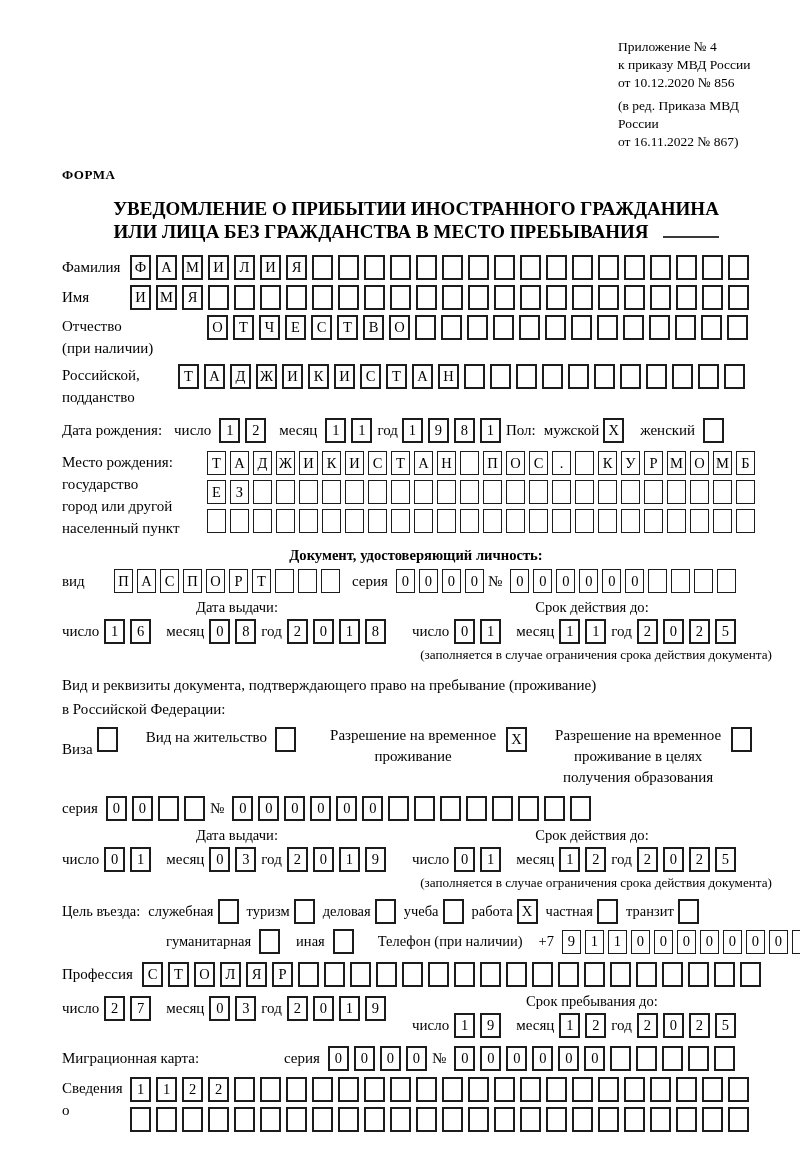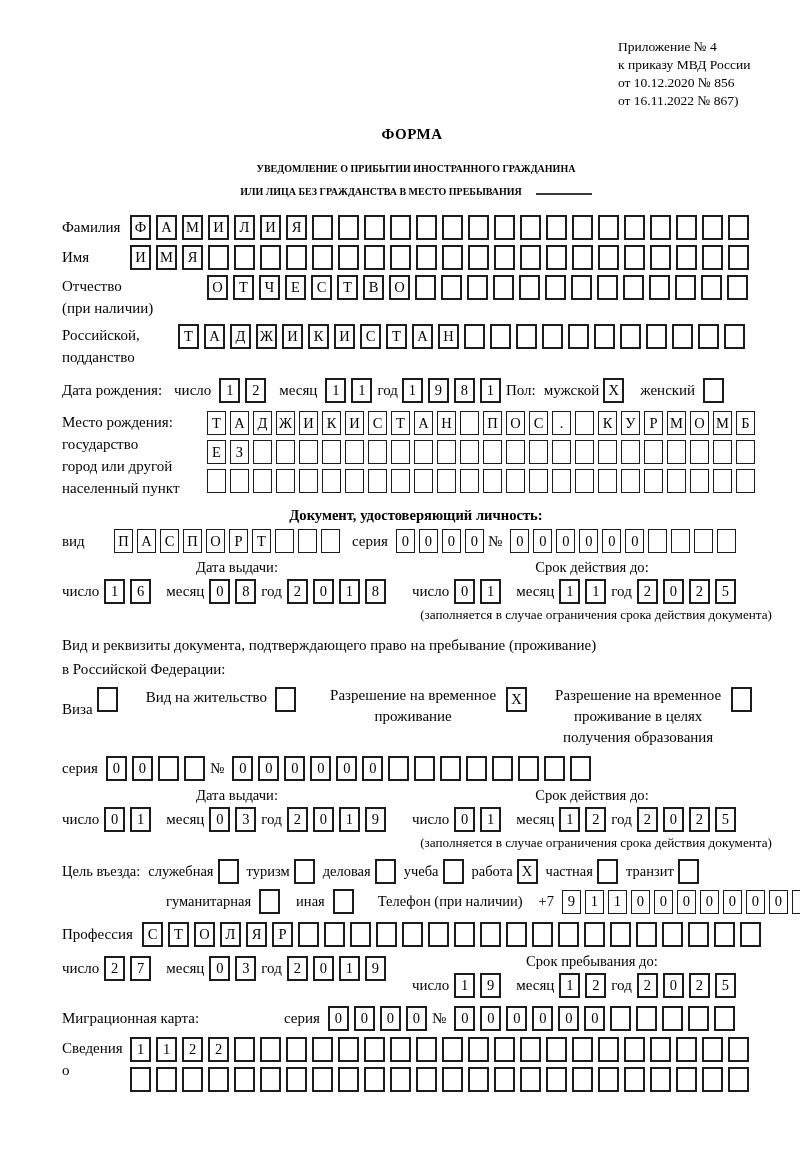--- a/index.html
+++ b/index.html
@@ -4,22 +4,22 @@
 <style>
   html,body { margin:0; padding:0; background:#888; }
   .page {
     width:800px; height:1163px; box-sizing:border-box;
     margin:0 auto; background:#ffffff; color:#000;
     font-family:"Liberation Serif", serif; font-size:15px;
     padding:38px 30px 16px 62px; overflow:hidden; position:relative;
   }
   .annex { margin-left:556px; font-size:13.5px; line-height:18px; }
   .annex .grp2 { margin-top:5px; }
-  .forma { text-align:center; font-weight:bold; font-size:15px; margin:16px 8px 0 0; letter-spacing:.5px; }
-  .title { text-align:center; font-weight:bold; font-size:10px; line-height:23px; margin-top:14px; }
+  .forma { text-align:left; font-weight:bold; font-size:13px; margin:16px 8px 0 0; letter-spacing:.5px; }
+  .title { text-align:center; font-weight:bold; font-size:19px; line-height:23px; margin-top:14px; }
   .blank-line { display:inline-block; width:56px; border-bottom:2px solid #3a3a3a; height:4px; margin-left:14px; }
   .sec-head { text-align:center; font-weight:bold; font-size:14.6px; margin-top:22px; white-space:nowrap; }
 
   .cells { display:inline-flex; flex:none; }
   .cell {
     box-sizing:border-box; flex:none; display:inline-flex; align-items:center; justify-content:center;
     width:21px; height:25px; border:2px solid #1c1c1c; margin-right:5px; font-size:14.5px; background:#fff;
   }
   .sm .cell { width:19px; height:24px; margin-right:4px; border-width:1.5px; }
   .cb {
@@ -59,20 +59,21 @@
 </style>
 </head>
 <body>
 
 <div class="page">
 
   <div class="annex">
     <div>Приложение № 4</div>
     <div>к приказу МВД России</div>
     <div>от 10.12.2020 № 856</div>
+    <div class="grp2">(в ред. Приказа МВД России</div>
     <div>от 16.11.2022 № 867)</div>
   </div>
 
   <div class="forma">ФОРМА</div>
 
   <div class="title">
     <div>УВЕДОМЛЕНИЕ О ПРИБЫТИИ ИНОСТРАННОГО ГРАЖДАНИНА</div>
     <div><span>ИЛИ ЛИЦА БЕЗ ГРАЖДАНСТВА В МЕСТО ПРЕБЫВАНИЯ</span><span class="blank-line"></span></div>
   </div>
 

